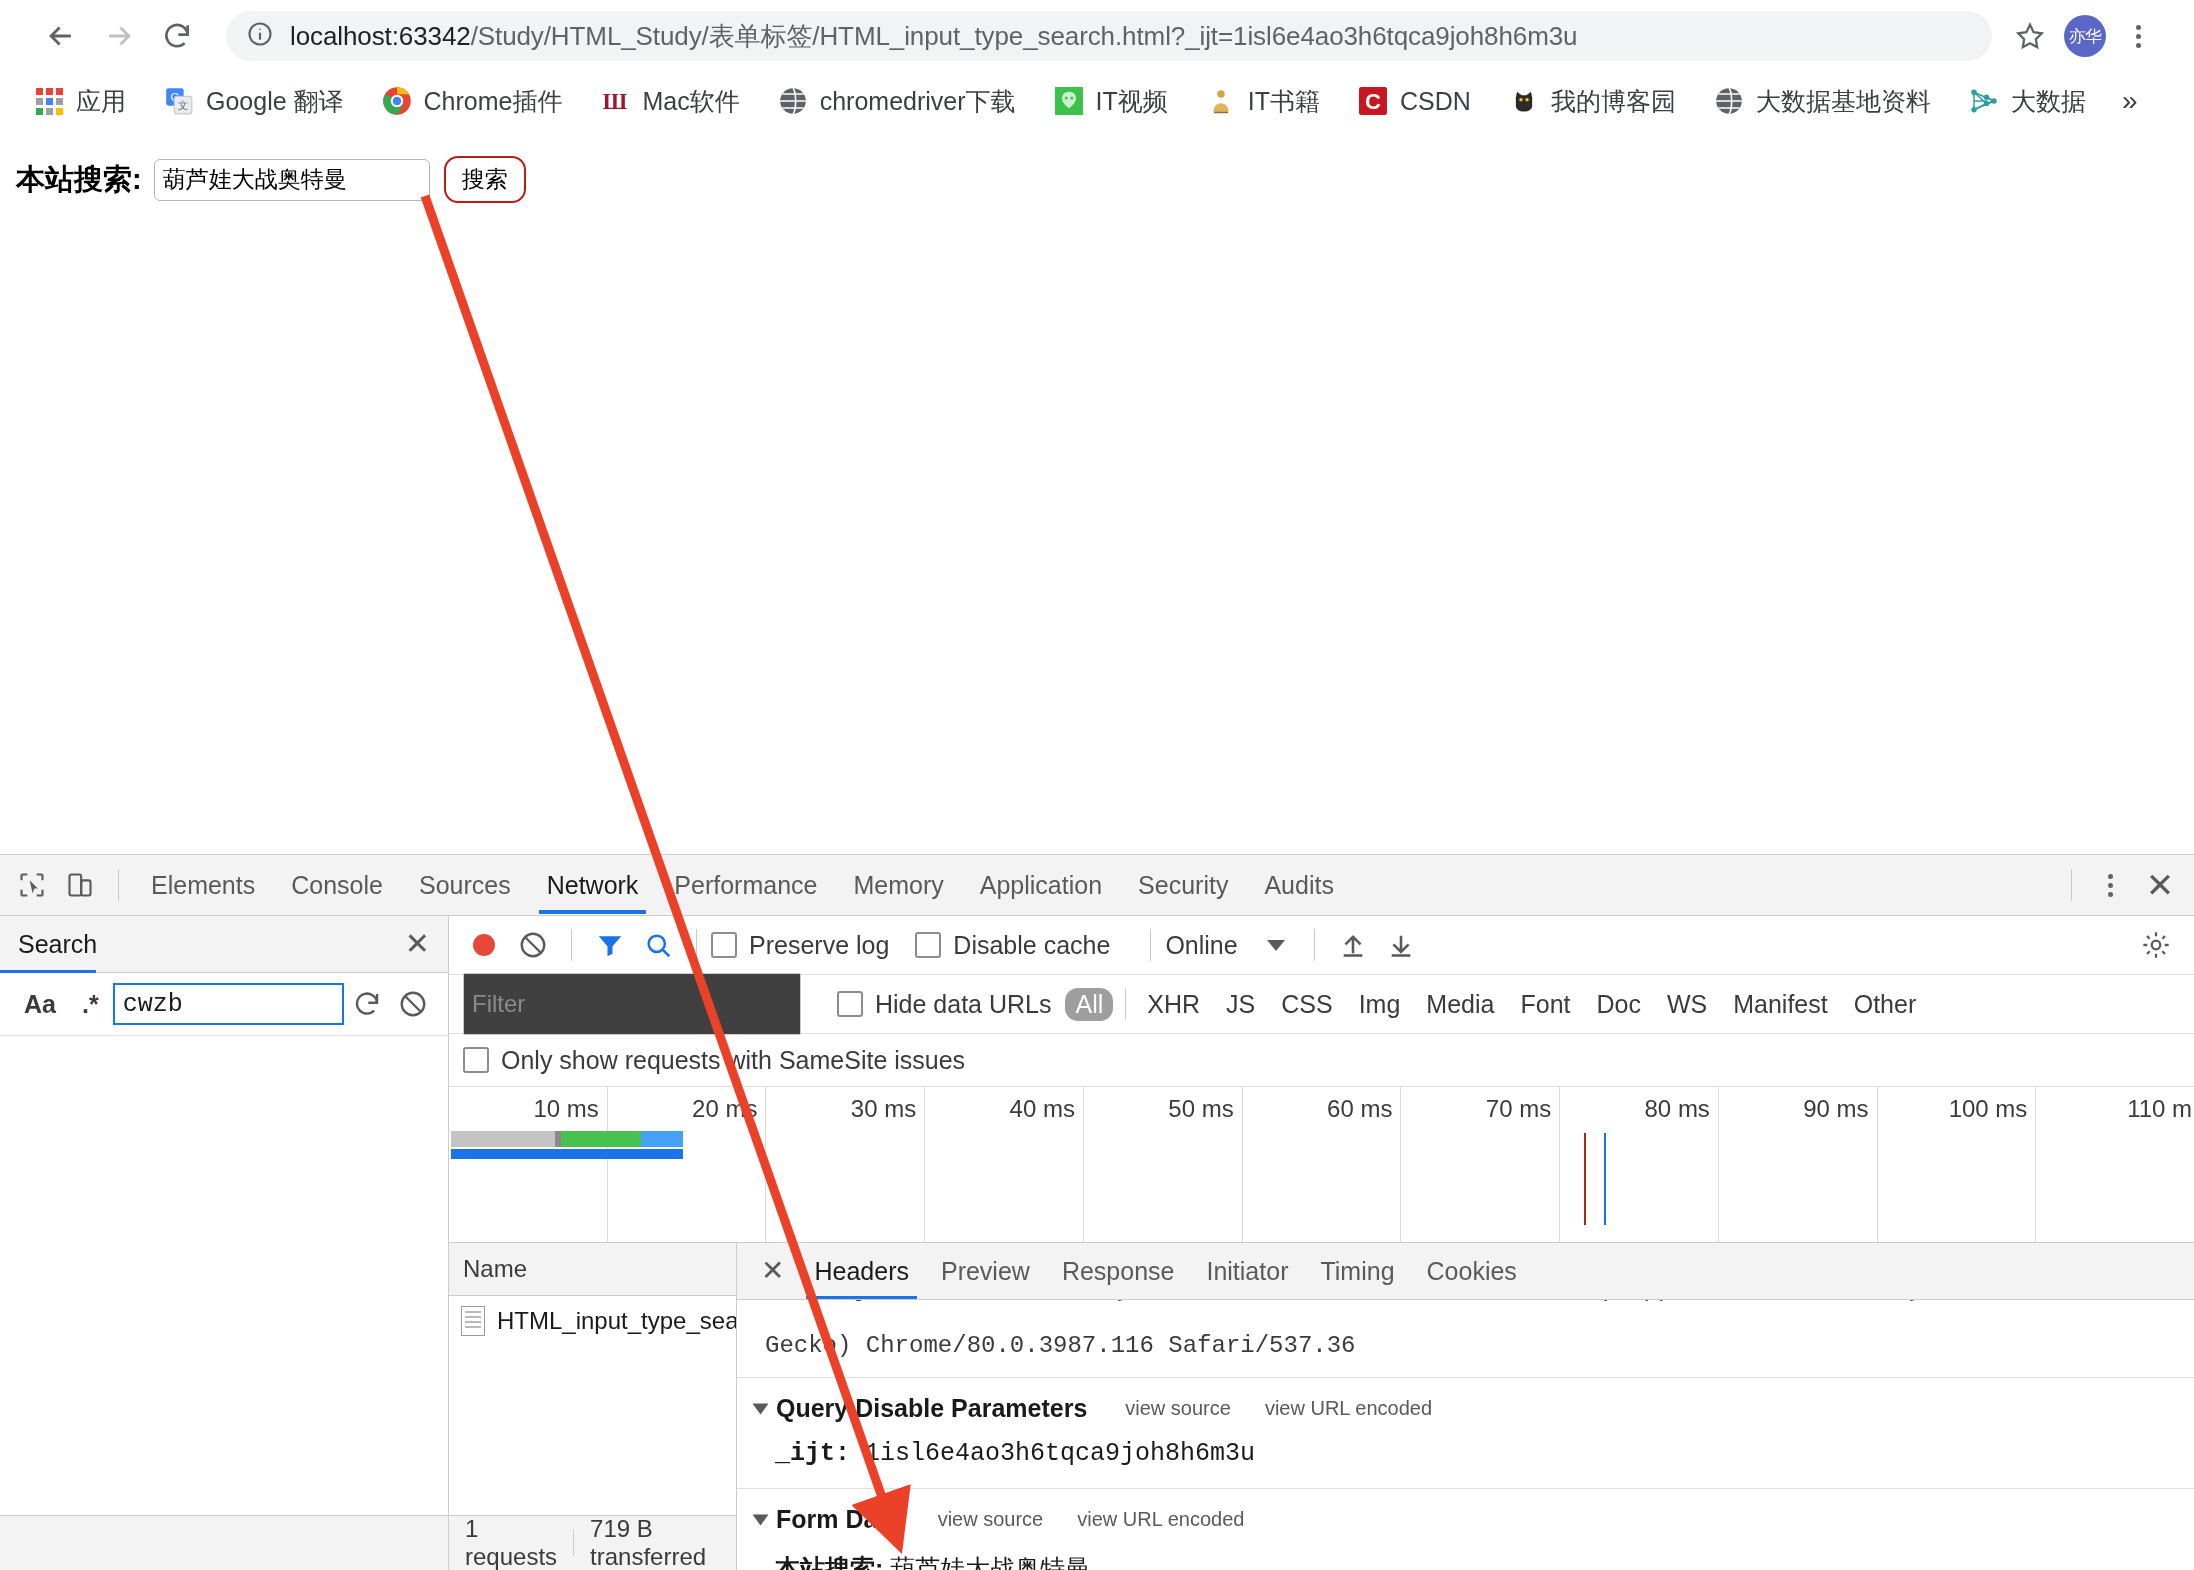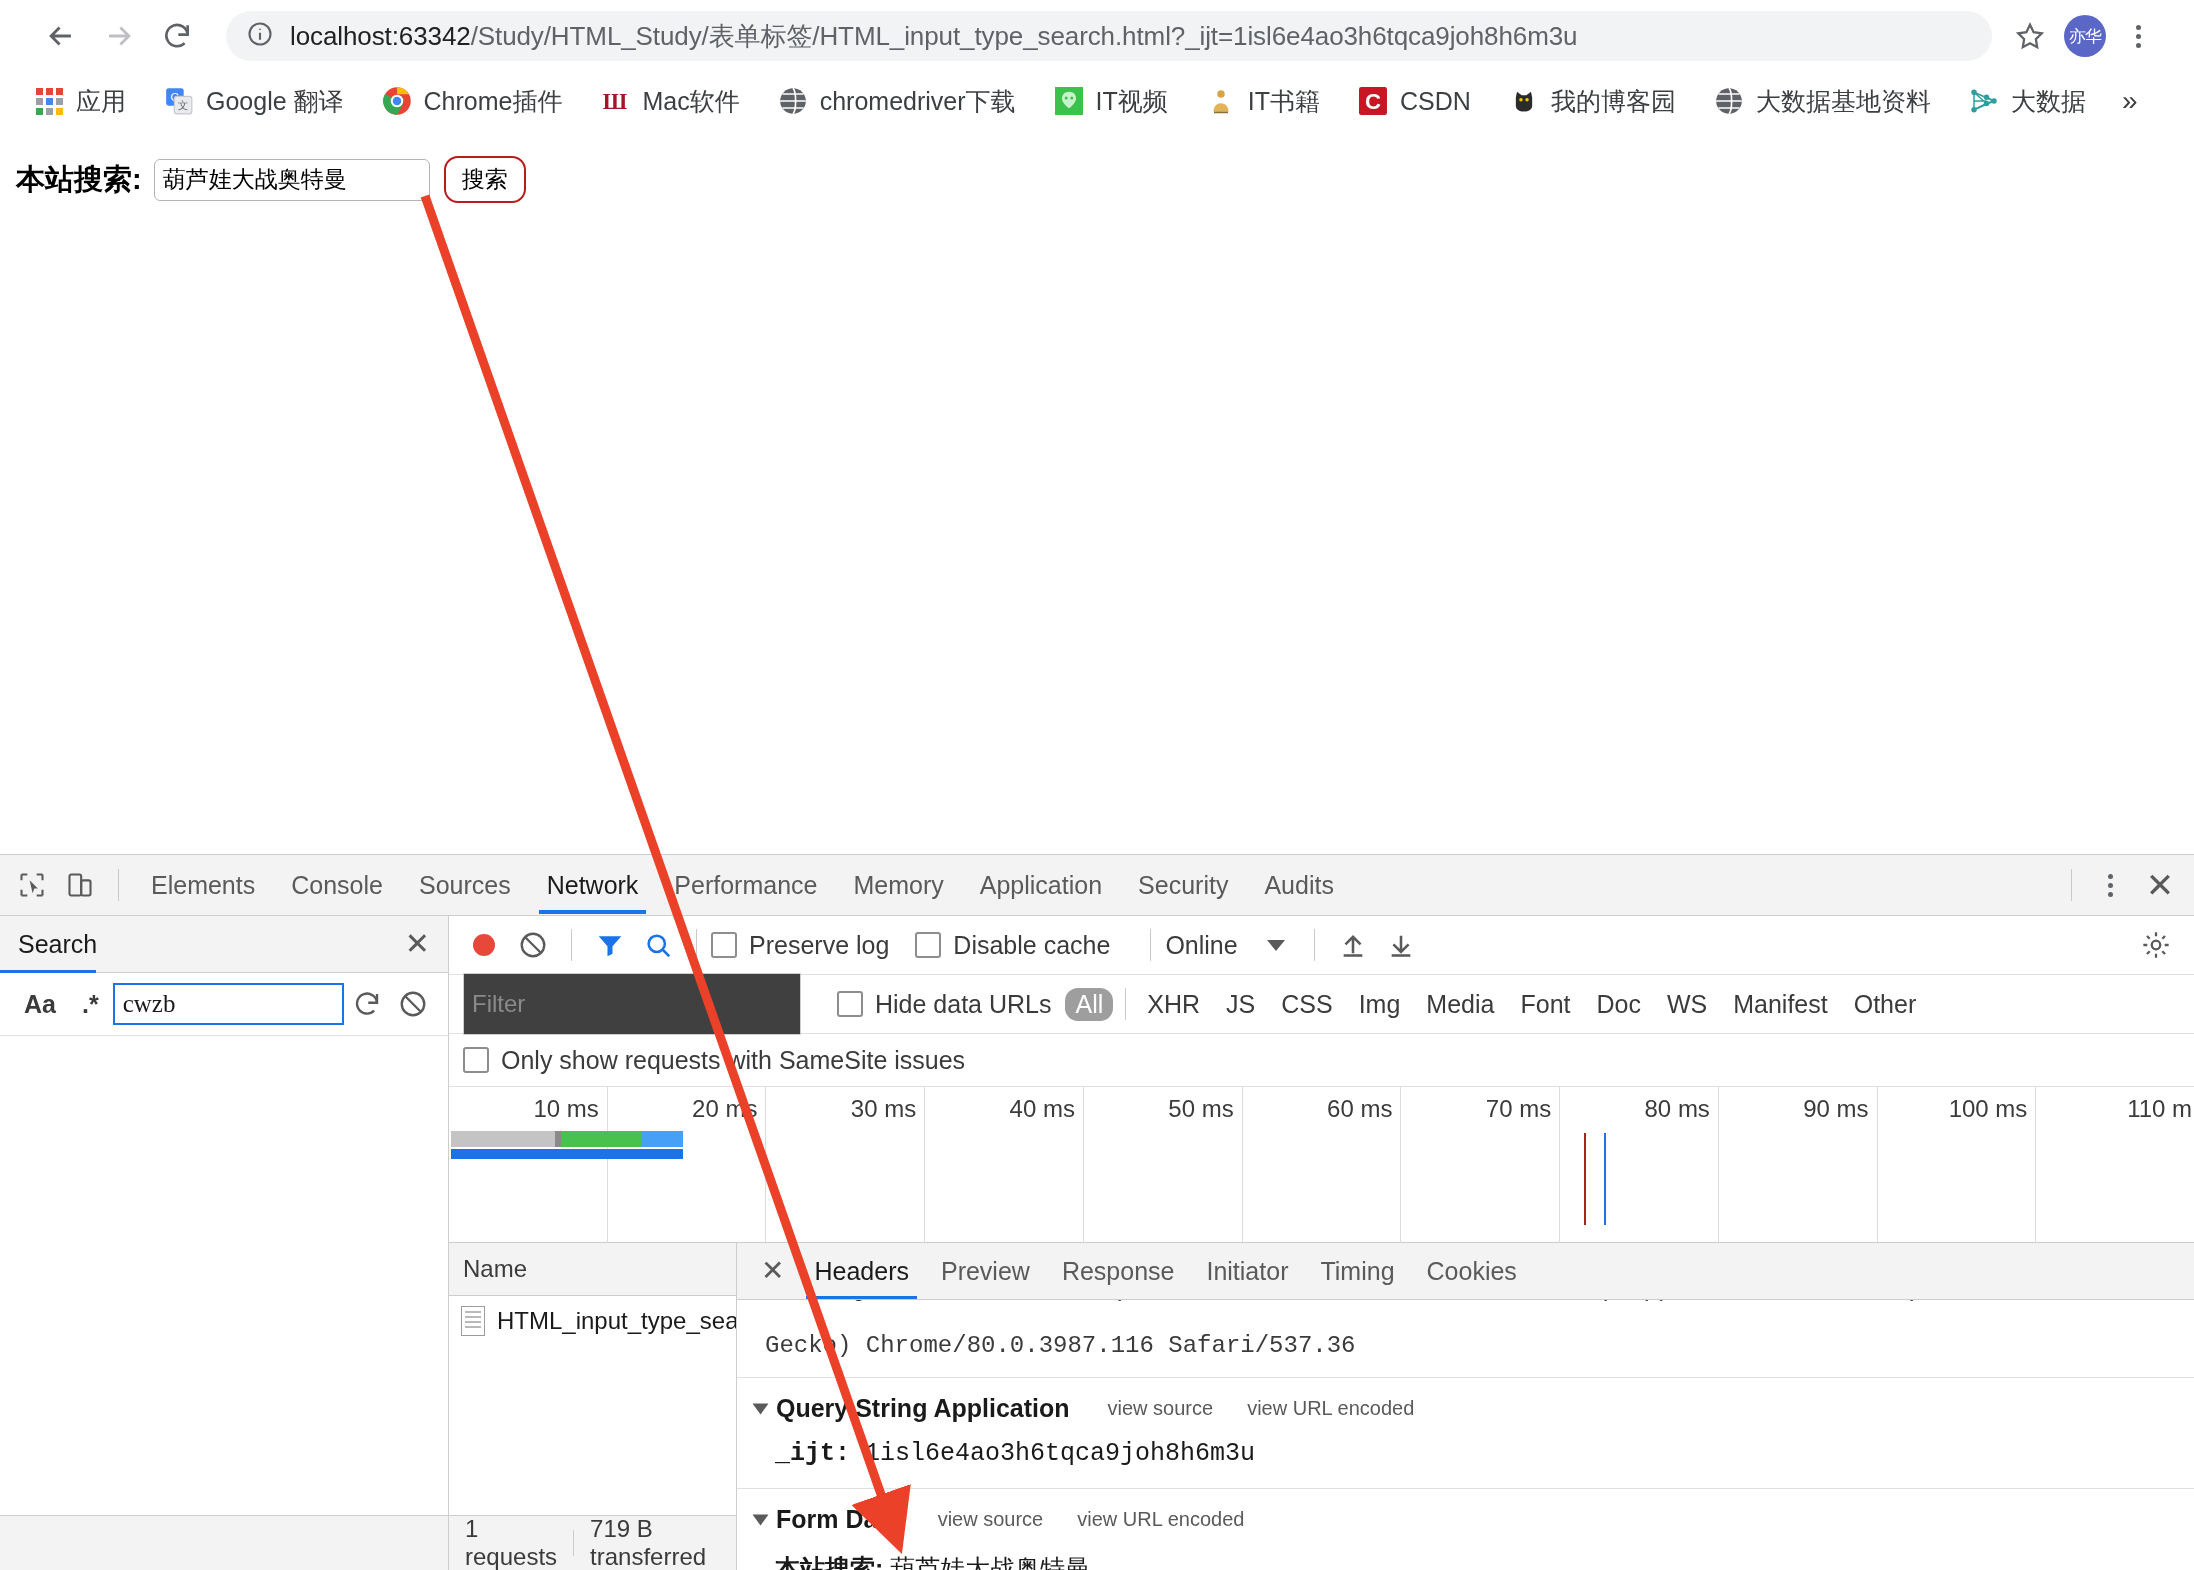--- a/index.html
+++ b/index.html
@@ -110,21 +110,21 @@
     border-bottom:1px solid #cdcdcd; position:relative; padding:0 18px;
   }
   .sp-head .t { font-size:25px; color:#1a1a1a; }
   .sp-head:after { content:""; position:absolute; left:0; bottom:-1px; width:96px; height:3px; background:#1a73e8; }
   .sp-head .x { margin-left:auto; font-size:30px; color:#5a5a5a; line-height:1; }
   .sp-tools { height:62px; display:flex; align-items:center; padding:0 12px; border-bottom:1px solid #e0e0e0; }
   .sp-aa { font-size:25px; font-weight:bold; color:#3b3b3b; padding:0 12px; }
   .sp-re { font-size:25px; font-weight:bold; color:#3b3b3b; padding:0 14px; }
   .sp-input {
     flex:1 1 auto; height:38px; border:2px solid #1a73e8; background:#fff;
-    font-size:25px; color:#1a1a1a; padding:0 8px; font-family:Liberation Serif, serif;
+    font-size:25px; color:#1a1a1a; padding:0 8px; font-family:Liberation Mono, monospace;
     outline:none; min-width:0;
   }
   .sp-ic { width:46px; display:flex; align-items:center; justify-content:center; color:#5a5a5a; flex:none; }
   .sp-results { flex:1 1 auto; background:#fff; }
   .sp-foot { height:54px; border-top:1px solid #cdcdcd; background:#f3f3f3; }
 
   
   .net-pane { flex:1 1 auto; display:flex; flex-direction:column; min-width:0; }
   .net-toolbar {
     height:58px; display:flex; align-items:center; padding:0 14px;
@@ -613,21 +613,21 @@
 
           <div class="detail-body">
             <div class="ua-clip">
               <span class="inner"><b>User-Agent:</b> <span>Mozilla/5.0 (Macintosh; Intel Mac OS X 10_14_6) AppleWebKit/537.36 (KHTML, like</span></span>
             </div>
             <div class="ua-line2">Gecko) Chrome/80.0.3987.116 Safari/537.36</div>
 
             <div class="sect-hr"></div>
             <div class="sect-head">
               <span class="caret"></span>
-              <span class="sect-title">Query String Application</span>
+              <span class="sect-title">Query Disable Parameters</span>
               <span class="sect-link">view source</span>
               <span class="sect-link">view URL encoded</span>
             </div>
             <div class="kv">
               <span class="k">_ijt:</span>
               <span>1isl6e4ao3h6tqca9joh8h6m3u</span>
             </div>
 
             <div class="sect-hr"></div>
             <div class="sect-head">

